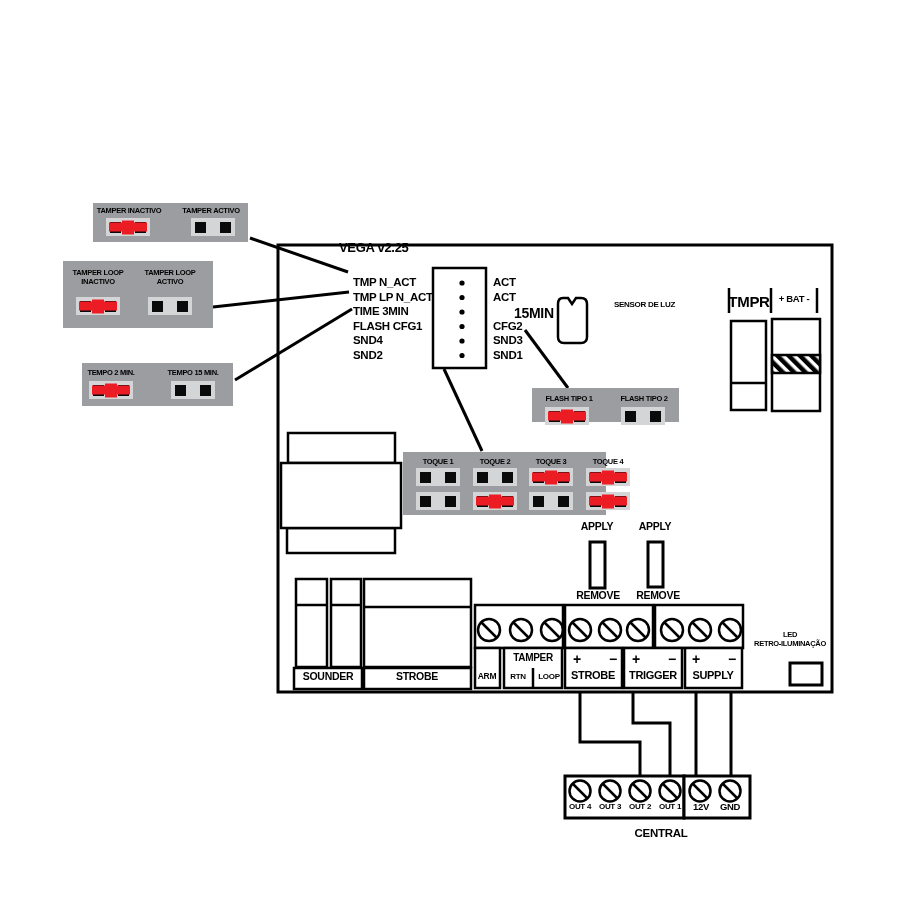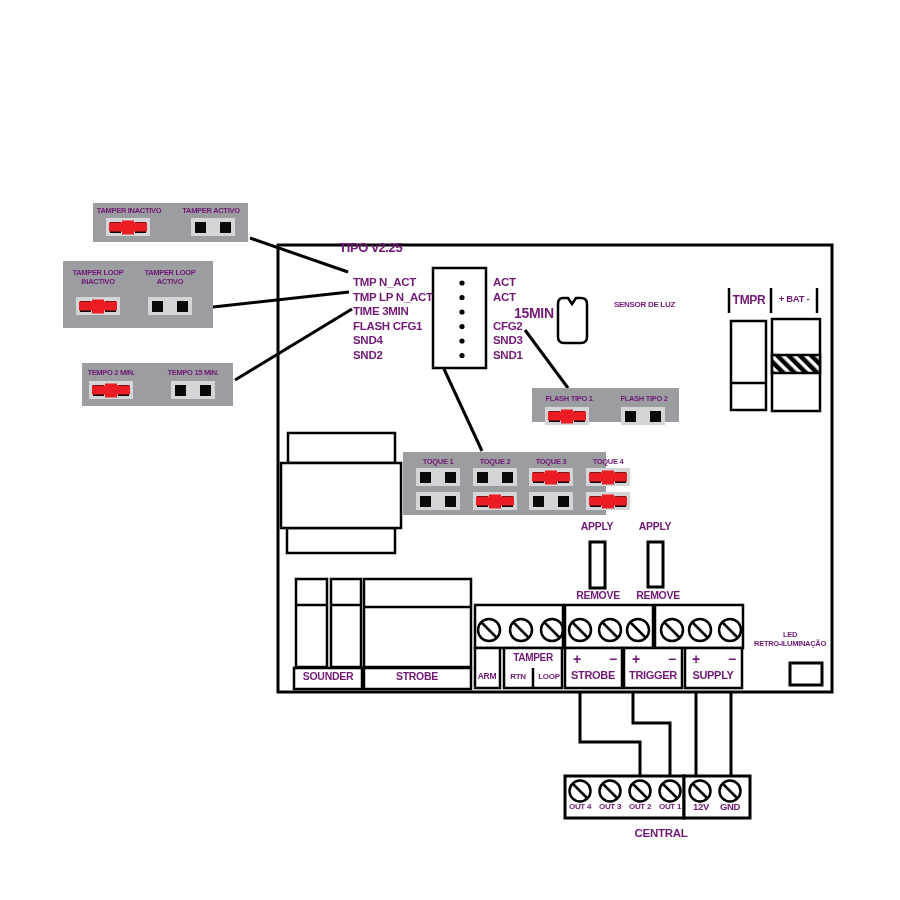--- a/index.html
+++ b/index.html
@@ -1,17 +1,17 @@
 <!DOCTYPE html>
 <html style="--red: #ec1c24; --box-gray: #9b9da0; --well-gray: #d4d5d7;"><head>
 <meta charset="utf-8">
 <style>
   html,body{margin:0;padding:0;background:#fff;}
   #stage{position:relative;width:900px;height:900px;background:#fff;overflow:hidden;
-         font-family:"Liberation Sans",sans-serif;color:#701a75;}
+         font-family:"Liberation Sans",sans-serif;color:#000000;}
   #art{position:absolute;left:0;top:0;}
   .lbl{position:absolute;font-weight:bold;white-space:nowrap;letter-spacing:-0.3px;line-height:1;z-index:3;}
   .c{transform:translateX(-50%);}
   .pre{white-space:pre;text-align:center;line-height:9px;}
   .gbox{position:absolute;background:var(--box-gray);z-index:2;}
   .gbox .lbl{z-index:3;}
   .well{position:absolute;width:44px;height:18px;background:var(--well-gray);
         display:flex;align-items:center;justify-content:space-between;
         padding:0 4px;box-sizing:border-box;}
   .pin{width:11px;height:11px;background:#0a0a0a;}
@@ -227,39 +227,39 @@
         <i class="pin"></i>
         <i class="pin"></i>
       </div>
     <div class="well closed" style="left:183px;top:40px">
         <i class="pin"></i>
         <i class="pin"></i>
         <i class="cap"></i>
       </div>
   </div>
 
-  <div class="lbl" style="left:339px;top:241px;font-size:13px">TIPO v2.25</div>
+  <div class="lbl" style="left:339px;top:241px;font-size:13px">VEGA v2.25</div>
 
   <div class="lbl" style="left:353px;top:277px;font-size:11.5px">TMP N_ACT</div>
   <div class="lbl" style="left:353px;top:292px;font-size:11.5px">TMP LP N_ACT</div>
   <div class="lbl" style="left:353px;top:306px;font-size:11.5px">TIME 3MIN</div>
   <div class="lbl" style="left:353px;top:321px;font-size:11.5px">FLASH CFG1</div>
   <div class="lbl" style="left:353px;top:335px;font-size:11.5px">SND4</div>
   <div class="lbl" style="left:353px;top:350px;font-size:11.5px">SND2</div>
 
   <div class="lbl" style="left:493px;top:277px;font-size:11.5px">ACT</div>
   <div class="lbl" style="left:493px;top:292px;font-size:11.5px">ACT</div>
   <div class="lbl" style="left:514px;top:306px;font-size:14px">15MIN</div>
   <div class="lbl" style="left:493px;top:321px;font-size:11.5px">CFG2</div>
   <div class="lbl" style="left:493px;top:335px;font-size:11.5px">SND3</div>
   <div class="lbl" style="left:493px;top:350px;font-size:11.5px">SND1</div>
 
   <div class="lbl" style="left:614px;top:301px;font-size:8px">SENSOR DE LUZ</div>
 
-  <div class="lbl c" style="left:749px;top:294px;font-size:12px">TMPR</div>
+  <div class="lbl c" style="left:749px;top:294px;font-size:15px">TMPR</div>
   <div class="lbl c" style="left:794px;top:294px;font-size:9.5px">+ BAT -</div>
 
   <div class="lbl c" style="left:597px;top:521px;font-size:10.5px">APPLY</div>
   <div class="lbl c" style="left:655px;top:521px;font-size:10.5px">APPLY</div>
   <div class="lbl c" style="left:598px;top:590px;font-size:10.5px">REMOVE</div>
   <div class="lbl c" style="left:658px;top:590px;font-size:10.5px">REMOVE</div>
 
   <div class="lbl c" style="left:487px;top:672px;font-size:8.5px">ARM</div>
   <div class="lbl c" style="left:533px;top:653px;font-size:10px">TAMPER</div>
   <div class="lbl c" style="left:518px;top:673px;font-size:8px">RTN</div>

